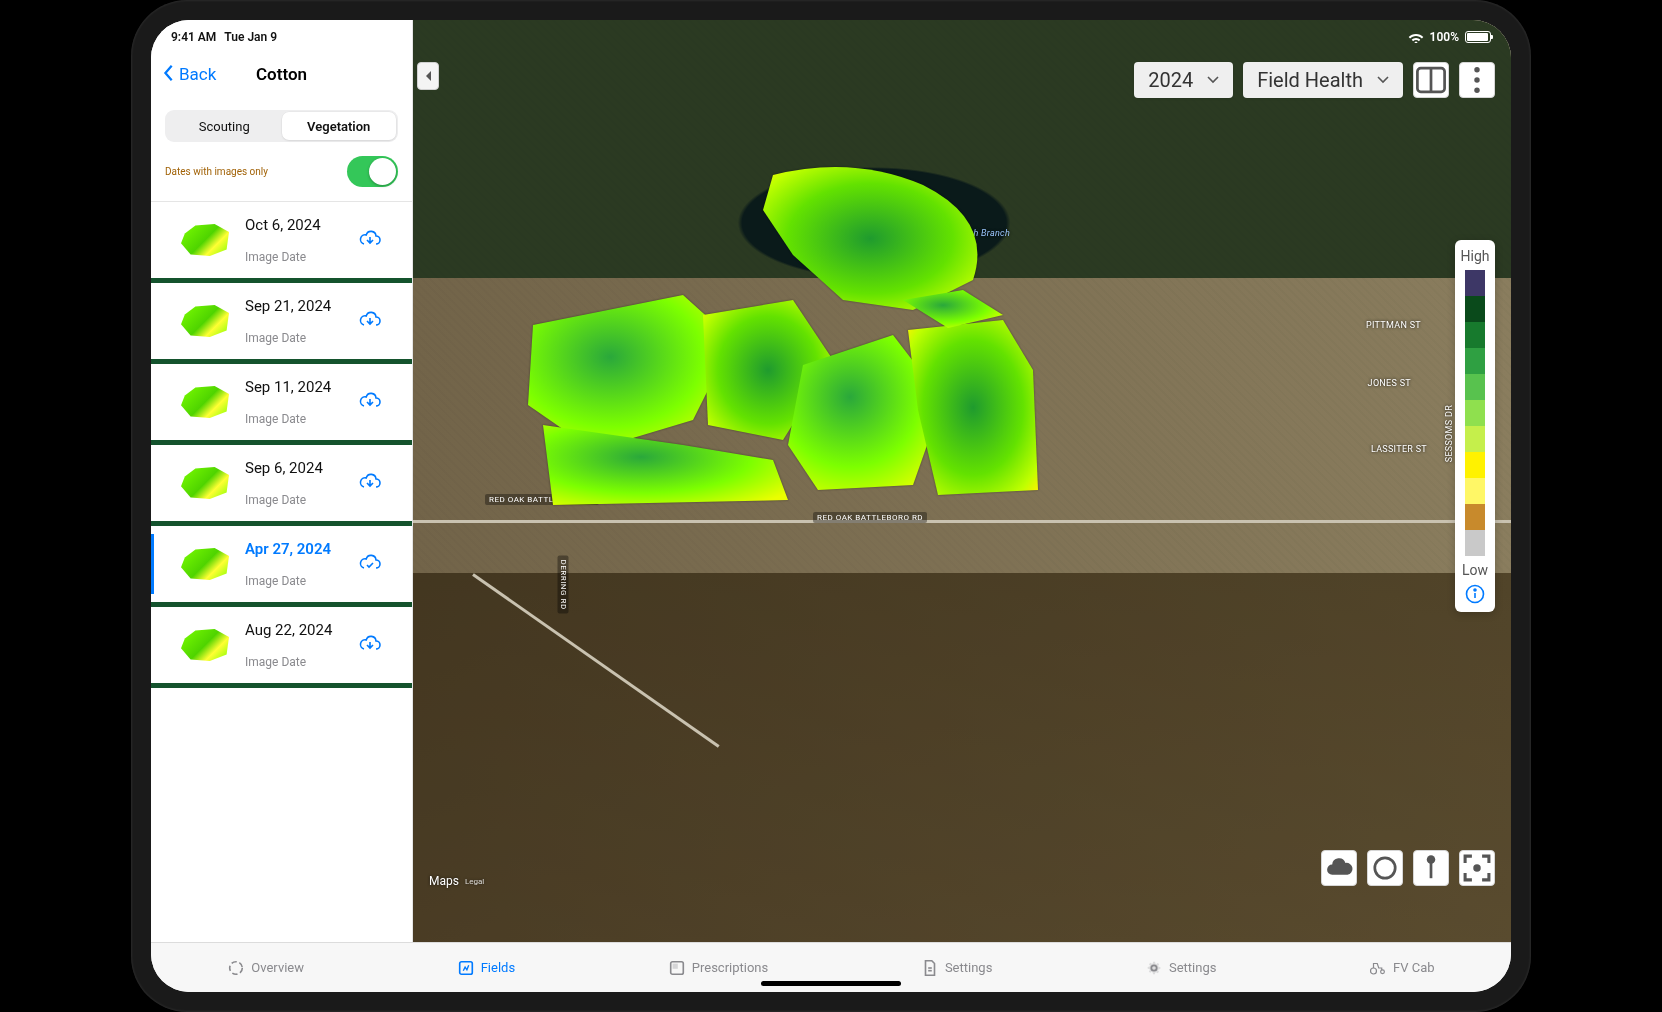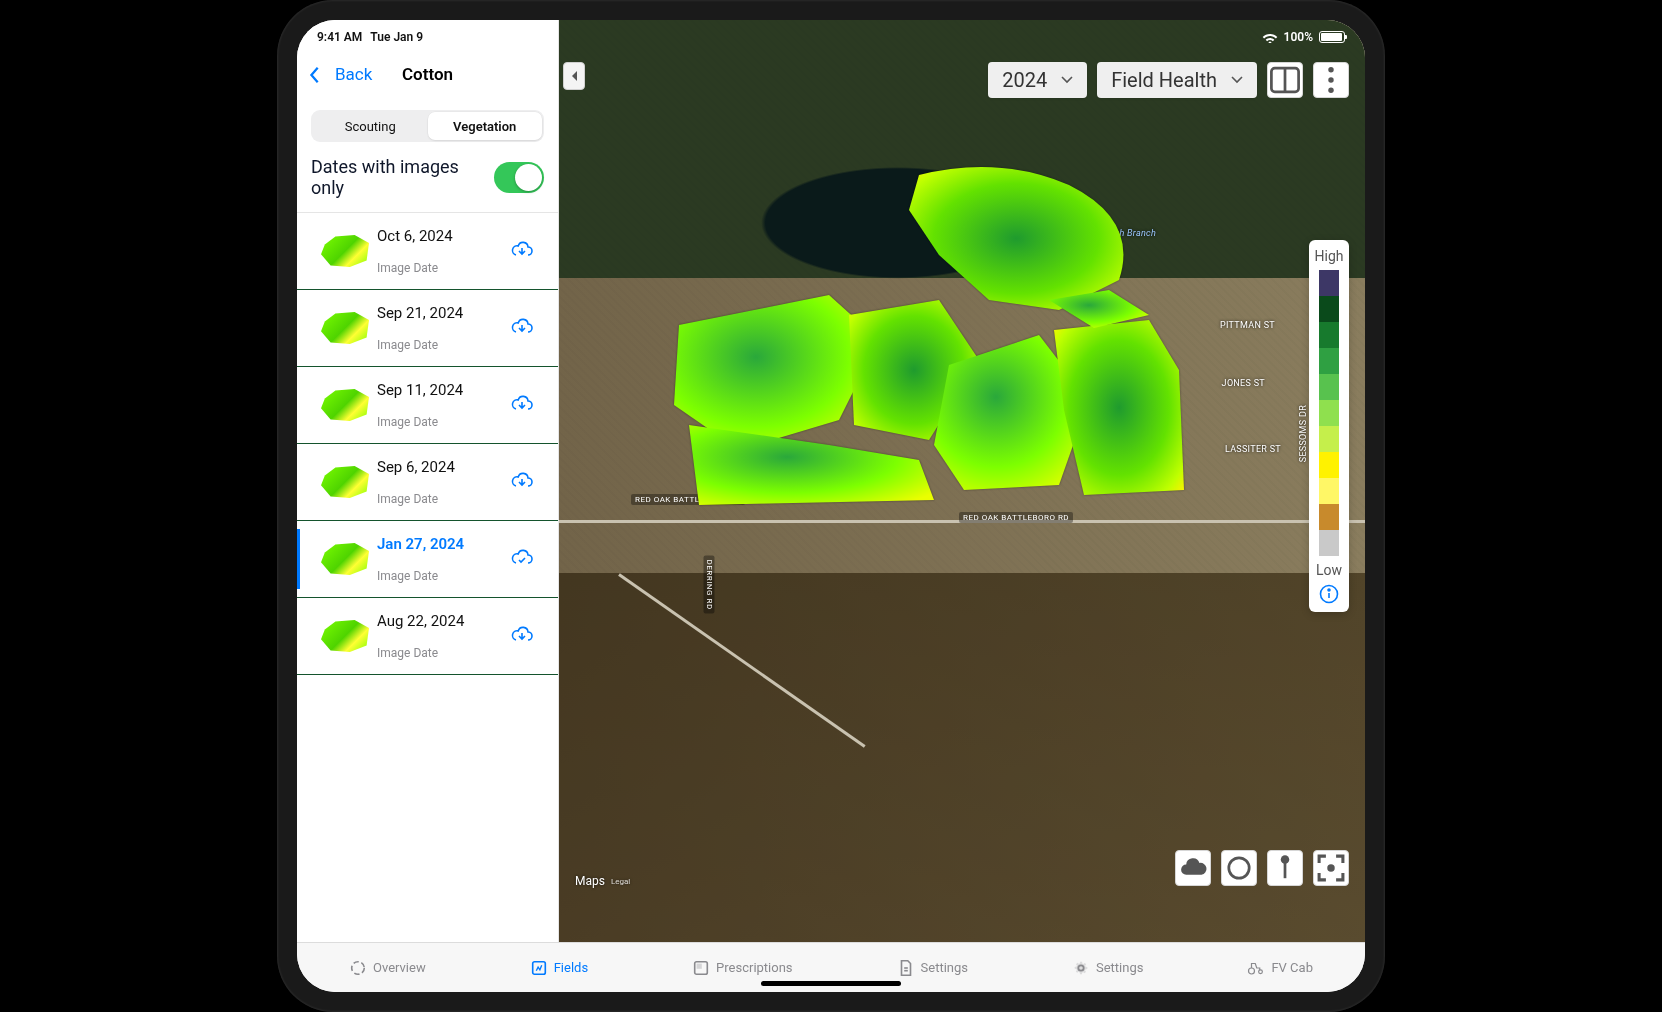--- a/index.html
+++ b/index.html
@@ -1,51 +1,51 @@
 <!DOCTYPE html>
 <html><head>
 <meta charset="utf-8">
 <style>
 * { box-sizing: border-box; margin: 0; padding: 0; font-family: -apple-system, BlinkMacSystemFont, "Segoe UI", Roboto, Helvetica, Arial, sans-serif; }
 body { background: #000; display: flex; align-items: center; justify-content: center; min-height: 100vh; }
-.device { width: 1108px; height: 1012px; background: #1a1a1a; border-radius: 56px; padding: 20px; box-shadow: 0 30px 80px rgba(0,0,0,0.4), inset 0 0 3px rgba(255,255,255,0.15); position: relative; }
+.device { width: 1400px; height: 1012px; background: #1a1a1a; border-radius: 56px; padding: 20px; box-shadow: 0 30px 80px rgba(0,0,0,0.4), inset 0 0 3px rgba(255,255,255,0.15); position: relative; }
 .device::before { content:""; position:absolute; left:22px; top:50%; transform:translateY(-50%); width:6px; height:6px; border-radius:50%; background:#0b0b0b; box-shadow: inset 0 0 2px rgba(255,255,255,0.1); }
 .screen { width: 100%; height: 100%; background: #fff; border-radius: 38px; overflow: hidden; position: relative; display: flex; flex-direction: column; }
 
 
 .status-bar { height: 26px; display: flex; align-items: center; justify-content: space-between; padding: 0 20px; font-size: 12px; font-weight: 600; color: #111; position: absolute; top: 4px; left: 0; right: 0; z-index: 20; }
 .status-left { display:flex; gap:8px; align-items:center; }
 .status-right { display:flex; gap:6px; align-items:center; color:#fff;text-align:right; }
 .status-right .wifi { width:16px; height:12px; }
 .status-right .battery { width:26px; height:12px; border:1.3px solid #fff; border-radius:3px; position:relative; }
 .status-right .battery::after { content:""; position:absolute; right:-3px; top:3px; width:2px; height:4px; background:#fff; border-radius:0 1px 1px 0; }
 .status-right .battery .fill { position:absolute; inset:1px 2px 1px 1px; background:#fff; border-radius:1px; }
 
 
 .content { flex:1; display:flex; position:relative; margin-top:0; }
 
 
 .sidebar { width: 262px; background:#fff; display:flex; flex-direction:column; border-right:1px solid #e5e5e5; padding-top:32px; }
 .sidebar-header { display:flex; align-items:center; height:44px; padding:0 12px; position:relative; }
-.back-btn { color:#007aff; font-size:17px; display:flex; align-items:flex-end; gap:14px; cursor:pointer; }
+.back-btn { color:#007aff; font-size:17px; display:flex; align-items:flex-start; gap:4px; cursor:pointer; }
 .back-btn svg { width:12px; height:18px; }
 .sidebar-title { position:absolute; left:50%; transform:translateX(-50%); font-size:17px; font-weight:600; }
 
 .seg-wrap { padding:14px 14px 8px; }
 .segmented { background:#eeeeef; border-radius:9px; padding:2px; display:flex; height:32px; }
 .seg-item { flex:1; display:flex; align-items:center; justify-content:center; font-size:13px; color:#111; border-radius:7px; cursor:pointer; }
 .seg-item.active { background:#fff; font-weight:600; box-shadow:0 1px 2px rgba(0,0,0,0.08), 0 0 0 0.5px rgba(0,0,0,0.04); }
 
 .toggle-row { display:flex; align-items:center; justify-content:space-between; padding:6px 14px 14px 14px; border-bottom:1px solid #e5e5e5; }
-.toggle-row .lbl { font-size:18px; color:#0f172a; }
+.toggle-row .lbl { font-size:10px; color:#a16207; }
 .switch { width:51px; height:31px; background:#34c759; border-radius:16px; position:relative; cursor:pointer; }
 .switch .knob { position:absolute; top:2px; right:2px; width:27px; height:27px; background:#fff; border-radius:50%; box-shadow:0 1px 3px rgba(0,0,0,0.3); }
 
 .date-list { flex:1; overflow:auto; }
-.date-item { display:flex; align-items:center; gap:8px; padding:14px 24px; border-bottom:1px solid #14532d; cursor:pointer; position:relative; }
+.date-item { display:flex; align-items:center; gap:16px; padding:14px 30px; border-bottom:5px solid #14532d; cursor:pointer; position:relative; }
 .date-item.selected::before { content:""; position:absolute; left:0; top:8px; bottom:8px; width:3px; background:#007aff; }
 .thumb { width:48px; height:32px; border-radius:4px; background:linear-gradient(135deg,#7cff00 0%, #4fd400 50%, #ffff33 70%, #7cff00 100%); clip-path: polygon(8% 30%, 30% 5%, 70% 0%, 100% 25%, 95% 80%, 60% 100%, 20% 95%, 0 60%); }
 .date-text { flex:1; }
 .date-text .d1 { font-size:15px; color:#111; }
 .date-item.selected .d1 { color:#007aff; font-weight:600; }
 .date-text .d2 { font-size:12px; color:#8a8a8e; margin-top:16px; }
 .dl-icon { width:24px; height:20px; color:#007aff; }
 
 .ytd-row { display:flex; align-items:center; justify-content:space-between; padding:10px 14px; border-bottom:1px solid #f0f0f0; font-size:14px; color:#111; }
 .ytd-val { display:flex; align-items:center; gap:4px; }
@@ -190,21 +190,21 @@
       <div class="d2">Image Date</div>
     </div>
     <svg class="dl-icon" viewBox="0 0 24 20" fill="none" stroke="currentColor" stroke-width="1.6">
       <path d="M18 14a4 4 0 000-8 5 5 0 00-9.8-1A4 4 0 006 14"></path>
       <path d="M12 7v6M9 10l3 3 3-3"></path>
     </svg>
             </div>
             <div class="date-item selected">
     <div class="thumb"></div>
     <div class="date-text">
-      <div class="d1">Jan 27, 2024</div>
+      <div class="d1">Apr 27, 2024</div>
       <div class="d2">Image Date</div>
     </div>
     <svg class="dl-icon" viewBox="0 0 24 20" fill="none" stroke="currentColor" stroke-width="1.6">
       <path d="M18 14a4 4 0 000-8 5 5 0 00-9.8-1A4 4 0 006 14"></path>
       <path d="M9 11l2 2 4-4"></path>
     </svg>
             </div>
             <div class="date-item">
     <div class="thumb"></div>
     <div class="date-text">

